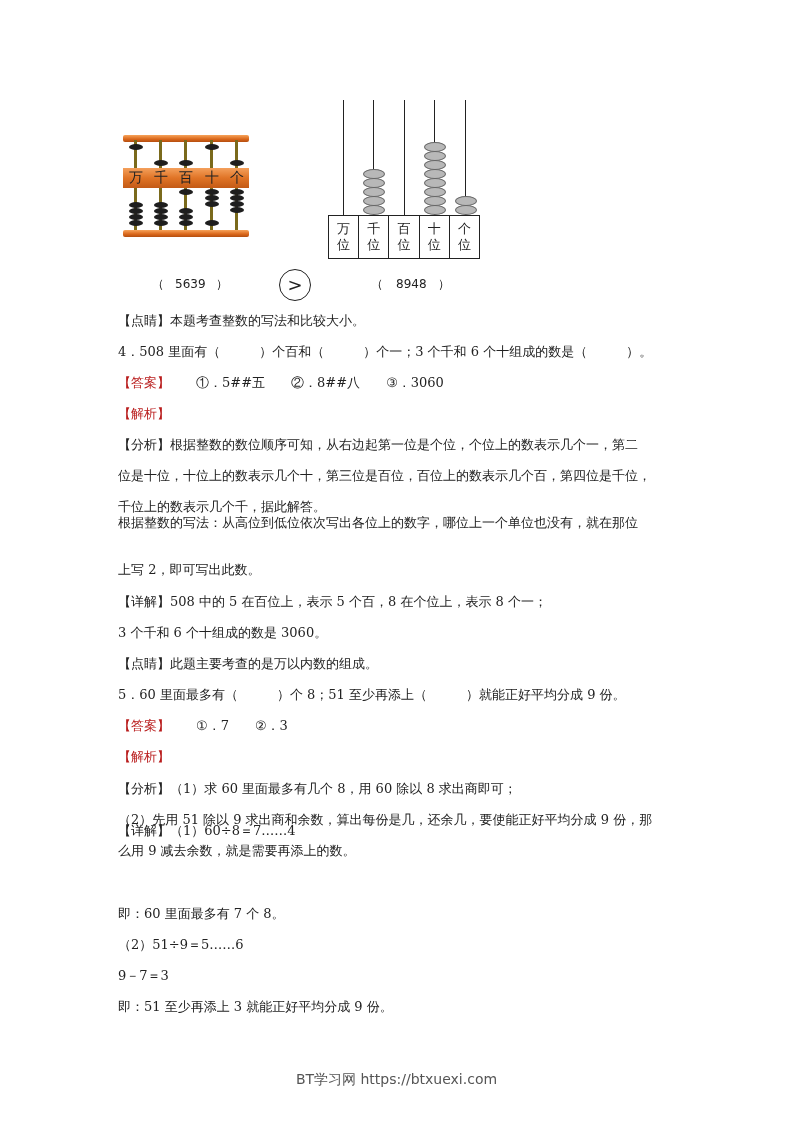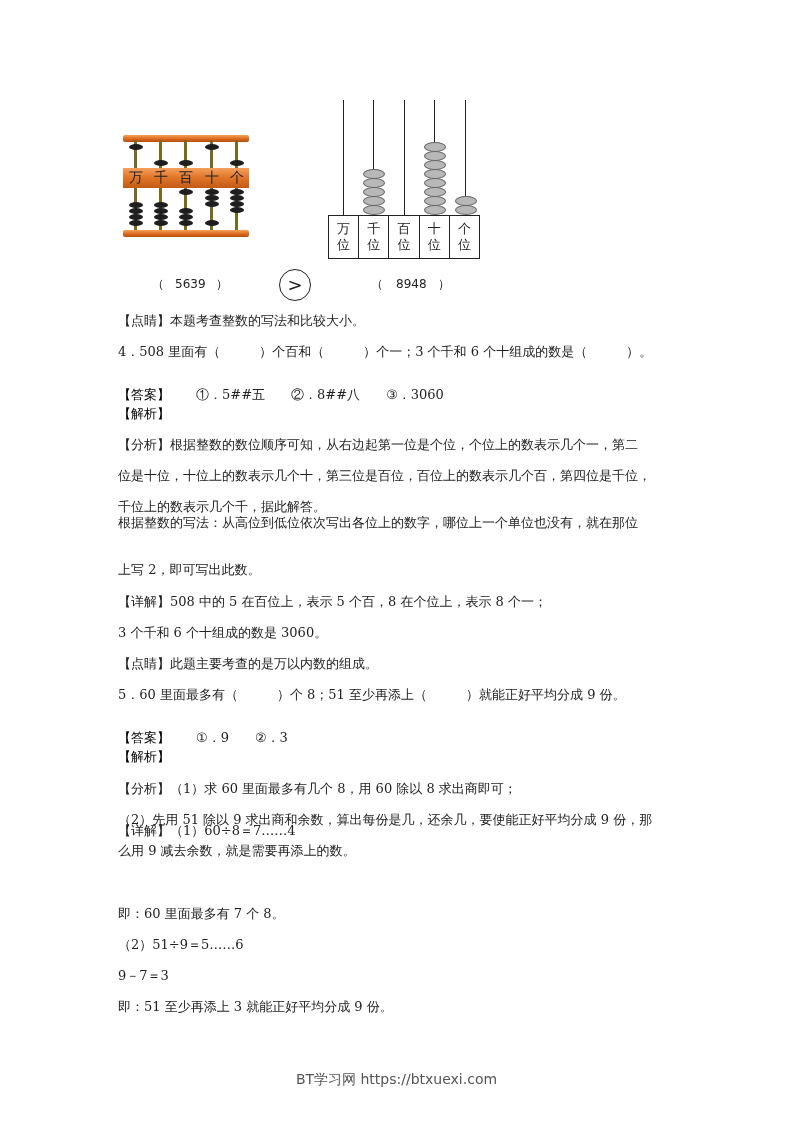--- a/index.html
+++ b/index.html
@@ -1,22 +1,22 @@
 <!DOCTYPE html>
 <html><head>
 <meta charset="utf-8">
 <style>
   html, body { margin:0; padding:0; background:#ffffff; }
   body { width:793px; height:1122px; position:relative; overflow:hidden;
          font-family:"DejaVu Serif","Liberation Serif",serif; color:#222; }
   .abs { position:absolute; }
   .line { position:absolute; left:118px; font-size:13px; line-height:18px; white-space:nowrap; color:#222; }
-  .tag-blue { color:#000000; }
+  .tag-blue { color:#b91c1c; }
   .bracket { font-weight:normal; }
-  .ans-item { display:inline-block; margin-left:26px;margin-top:12px; }
+  .ans-item { display:inline-block; margin-left:26px; }
   .ans-item:first-of-type { margin-left:34px; }
 
   
   .ab1 { left:123px; top:135px; width:126px; height:103px; }
   .ab1 .bar { position:absolute; left:0; width:126px; height:7px; background:linear-gradient(#f7a35a,#d9661a 60%,#b44e10); border-radius:2px; }
   .ab1 .mid { position:absolute; left:0; top:33px; width:126px; height:20px; background:linear-gradient(#f4a05c,#e07426 50%,#c35a16); }
   .ab1 .rod { position:absolute; width:3px; background:#7a6a1c; top:5px; height:95px; }
   .ab1 .bead { position:absolute; width:14px; height:6px; background:#1e1e1e; border-radius:50%; }
   .ab1 .lbl { position:absolute; top:34px; font-size:14px; color:#222; font-family:"DejaVu Sans",sans-serif; width:16px; text-align:center; }
 
@@ -155,21 +155,21 @@
 <div class="line" style="top:514px">根据整数的写法：从高位到低位依次写出各位上的数字，哪位上一个单位也没有，就在那位</div>
 <div class="line" style="top:561px">上写 2，即可写出此数。</div>
 
 <div class="line" style="top:593px"><span class="bracket">【详解】</span><span>508 中的 5 在百位上，表示 5 个百，8 在个位上，表示 8 个一；</span></div>
 <div class="line" style="top:624px">3 个千和 6 个十组成的数是 3060。</div>
 
 <div class="line" style="top:655px"><span class="bracket">【点睛】</span><span>此题主要考查的是万以内数的组成。</span></div>
 
 <div class="line" style="top:686px">5．60 里面最多有（　　　）个 8；51 至少再添上（　　　）就能正好平均分成 9 份。</div>
 
-<div class="line" style="top:717px"><span class="tag-blue">【答案】</span><span class="ans-item">①．9</span><span class="ans-item">②．3</span></div>
+<div class="line" style="top:717px"><span class="tag-blue">【答案】</span><span class="ans-item">①．7</span><span class="ans-item">②．3</span></div>
 
 <div class="line tag-blue" style="top:748px">【解析】</div>
 
 <div class="line" style="top:780px"><span class="bracket">【分析】</span><span>（1）求 60 里面最多有几个 8，用 60 除以 8 求出商即可；</span></div>
 <div class="line" style="top:811px">（2）先用 51 除以 9 求出商和余数，算出每份是几，还余几，要使能正好平均分成 9 份，那</div>
 <div class="line" style="top:842px">么用 9 减去余数，就是需要再添上的数。</div>
 
 <div class="line" style="top:822px"><span class="bracket">【详解】</span><span>（1）60÷8＝7……4</span></div>
 <div class="line" style="top:905px">即：60 里面最多有 7 个 8。</div>
 <div class="line" style="top:936px">（2）51÷9＝5……6</div>

